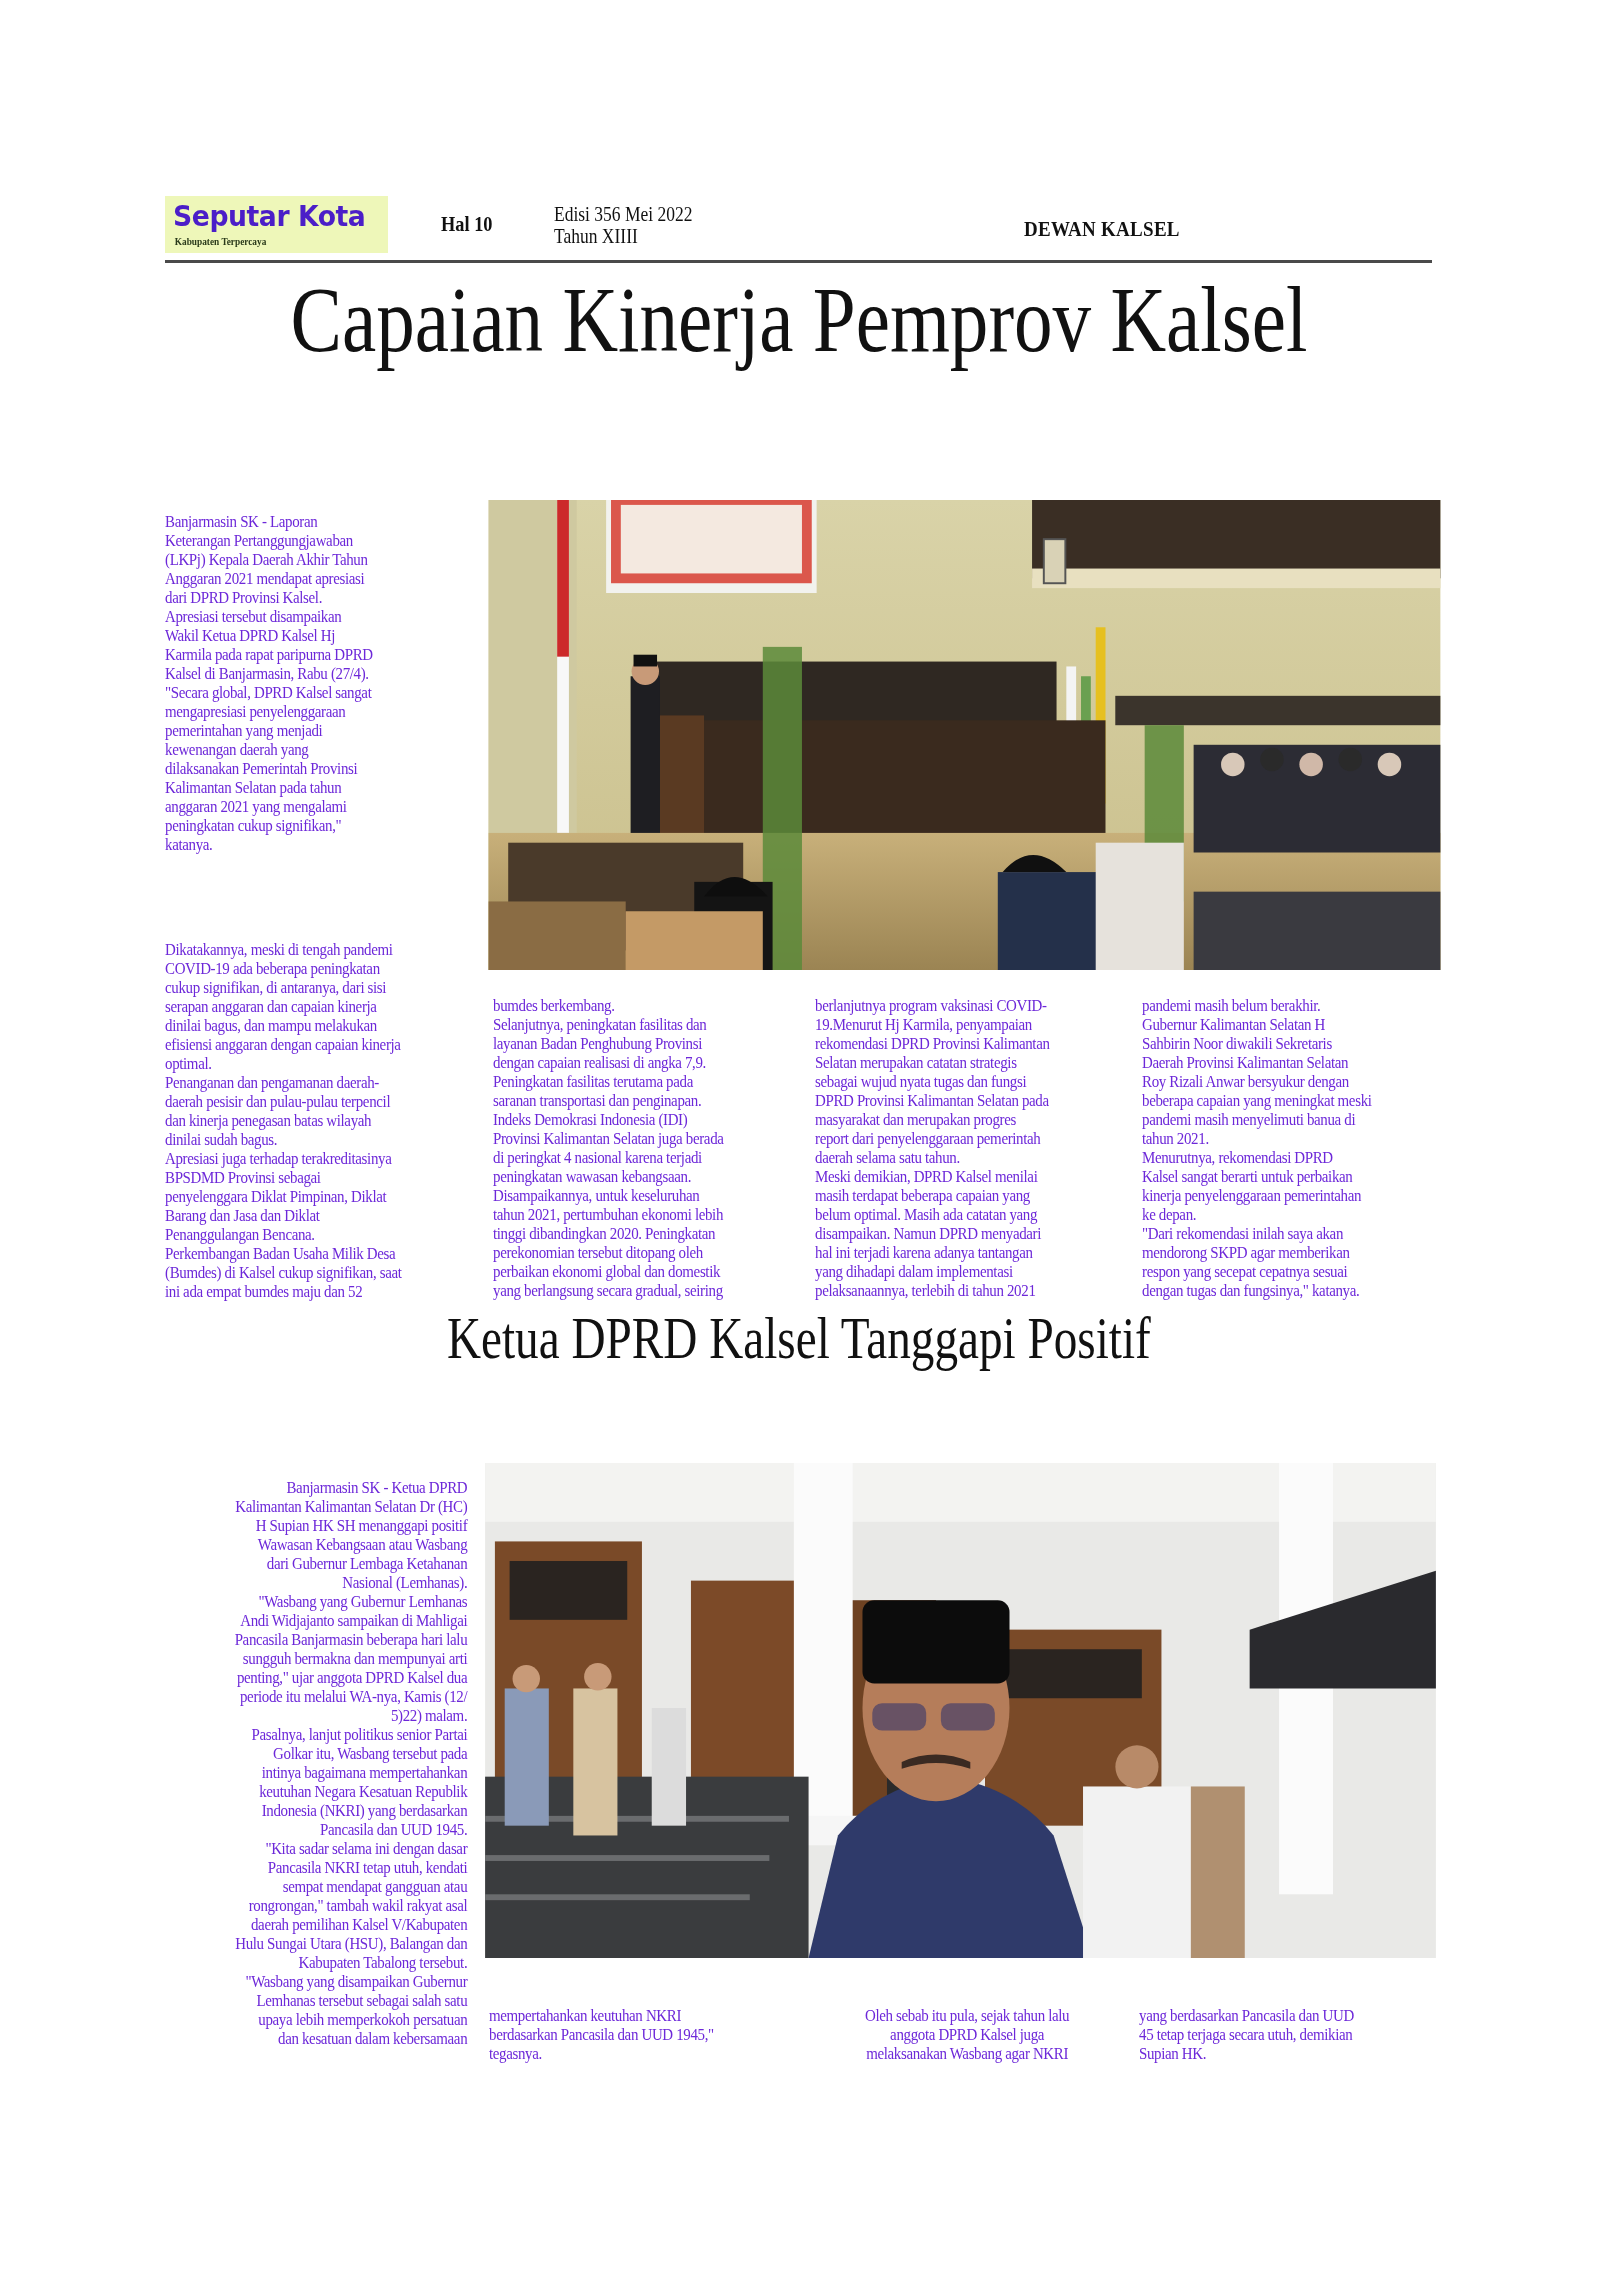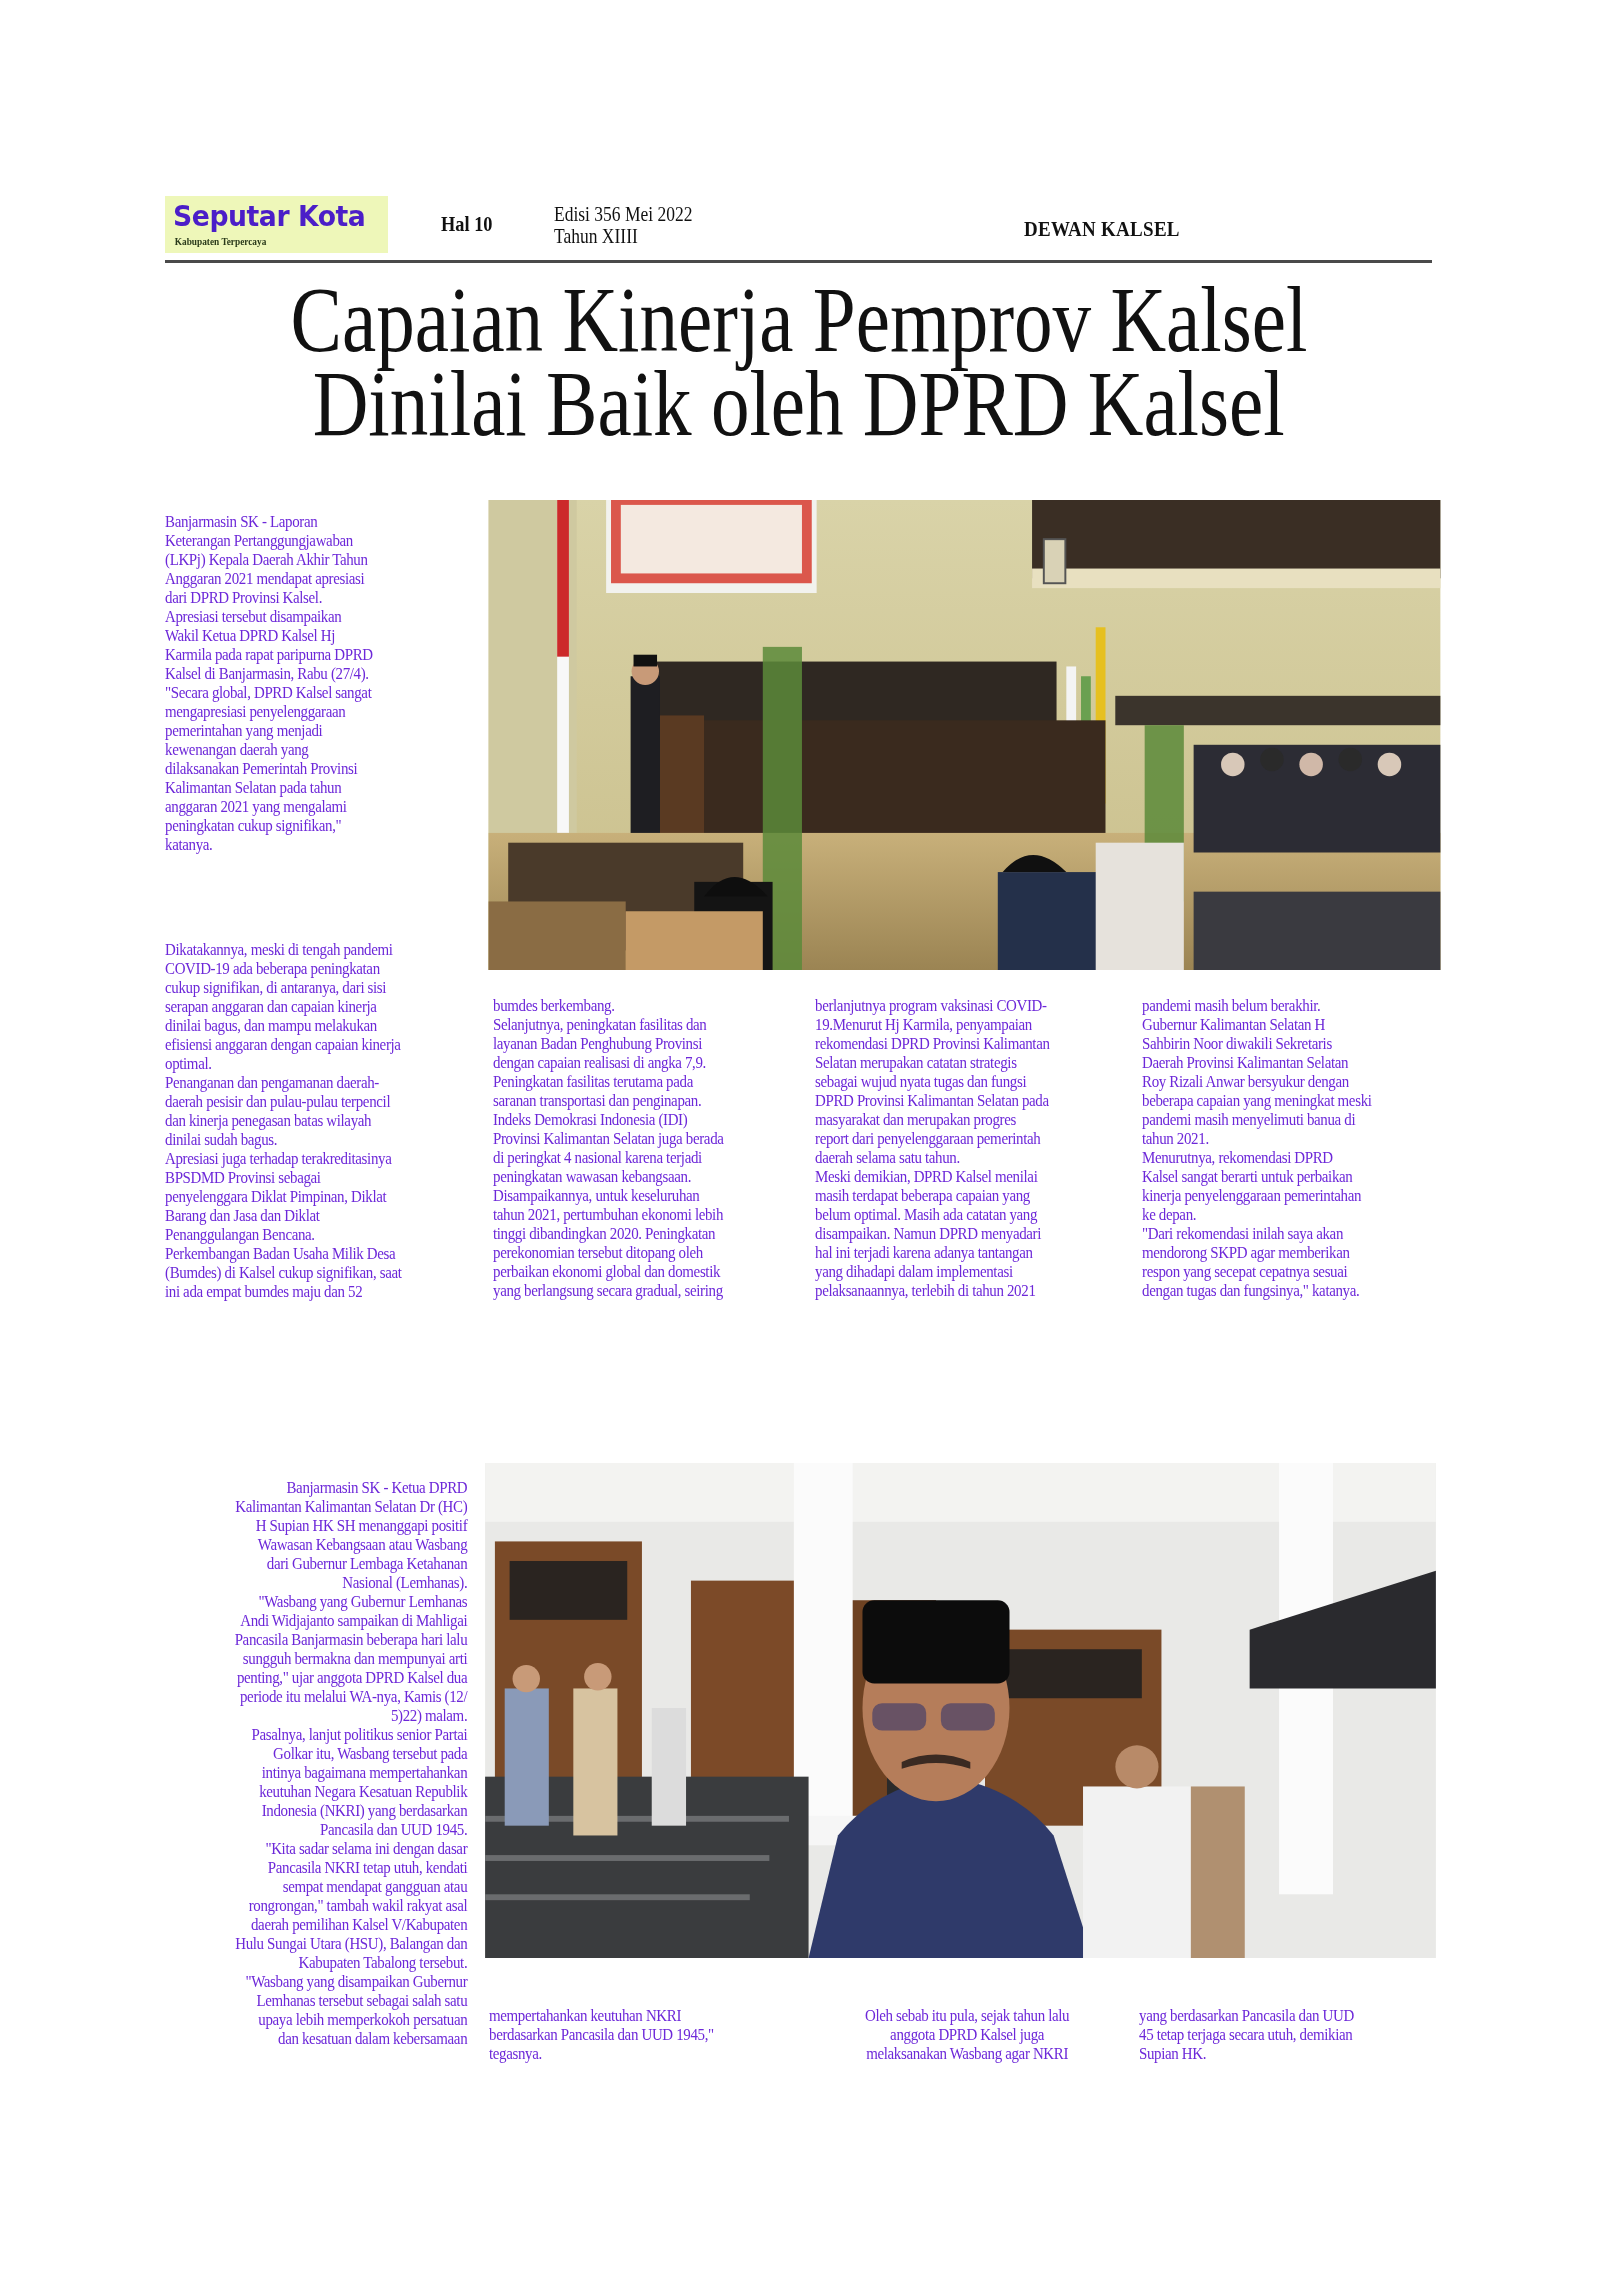--- a/index.html
+++ b/index.html
@@ -48,21 +48,20 @@
 <div class="abs hal">Hal 10</div>
 <div class="abs edisi">
   <div>Edisi 356 Mei 2022</div>
   <div>Tahun XIIII</div>
 </div>
 <div class="abs section">DEWAN KALSEL</div>
 <div class="abs rule"></div>
 
 <div class="abs headline" style="top:277px;">
   <div><span>Capaian Kinerja Pemprov Kalsel</span></div>
-  <div><span>Dinilai Baik oleh DPRD Kalsel</span></div>
 </div>
 
 <div class="abs col" style="left:165px; top:493px; width:294px;">
   <span class="inner">Banjarmasin SK  - Laporan
 Keterangan Pertanggungjawaban
 (LKPj) Kepala Daerah Akhir Tahun
 Anggaran 2021 mendapat apresiasi
 dari DPRD Provinsi Kalsel.
 Apresiasi tersebut disampaikan
 Wakil Ketua DPRD Kalsel Hj
@@ -202,20 +201,21 @@
 Kalsel sangat berarti untuk perbaikan
 kinerja penyelenggaraan pemerintahan
 ke depan.
 "Dari rekomendasi inilah saya akan
 mendorong SKPD agar memberikan
 respon yang secepat cepatnya sesuai
 dengan tugas dan fungsinya," katanya.</span>
 </div>
 
 <div class="abs headline h2" style="top:1310px;">
+  <div><span>Ketua DPRD Kalsel Tanggapi Positif</span></div>
 </div>
 
 <div class="abs col" style="left:165px; top:1459px; width:304px;text-align:right;">
   <span class="inner">Banjarmasin  SK  - Ketua DPRD
 Kalimantan Kalimantan Selatan Dr (HC)
 H Supian HK SH menanggapi positif
 Wawasan Kebangsaan atau Wasbang
 dari Gubernur Lembaga Ketahanan
 Nasional (Lemhanas).
 "Wasbang yang Gubernur Lemhanas

